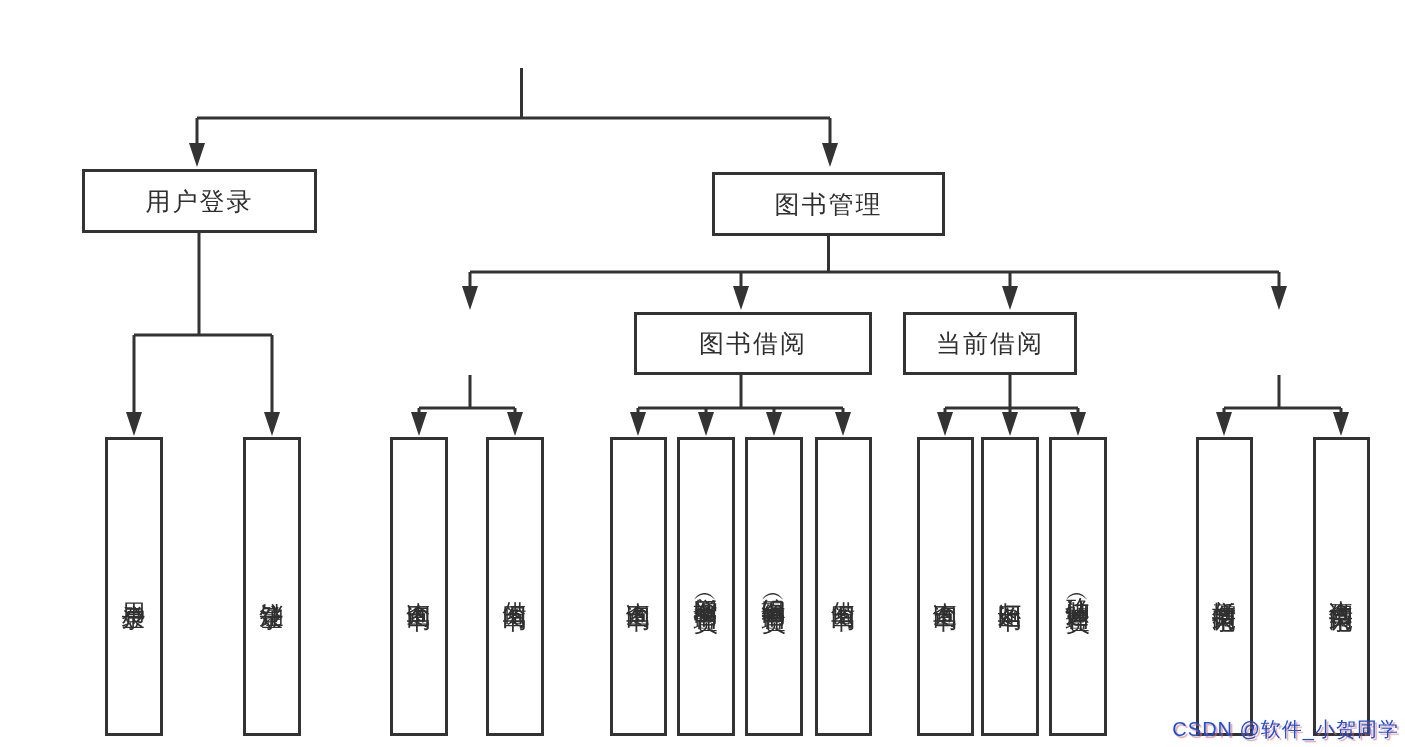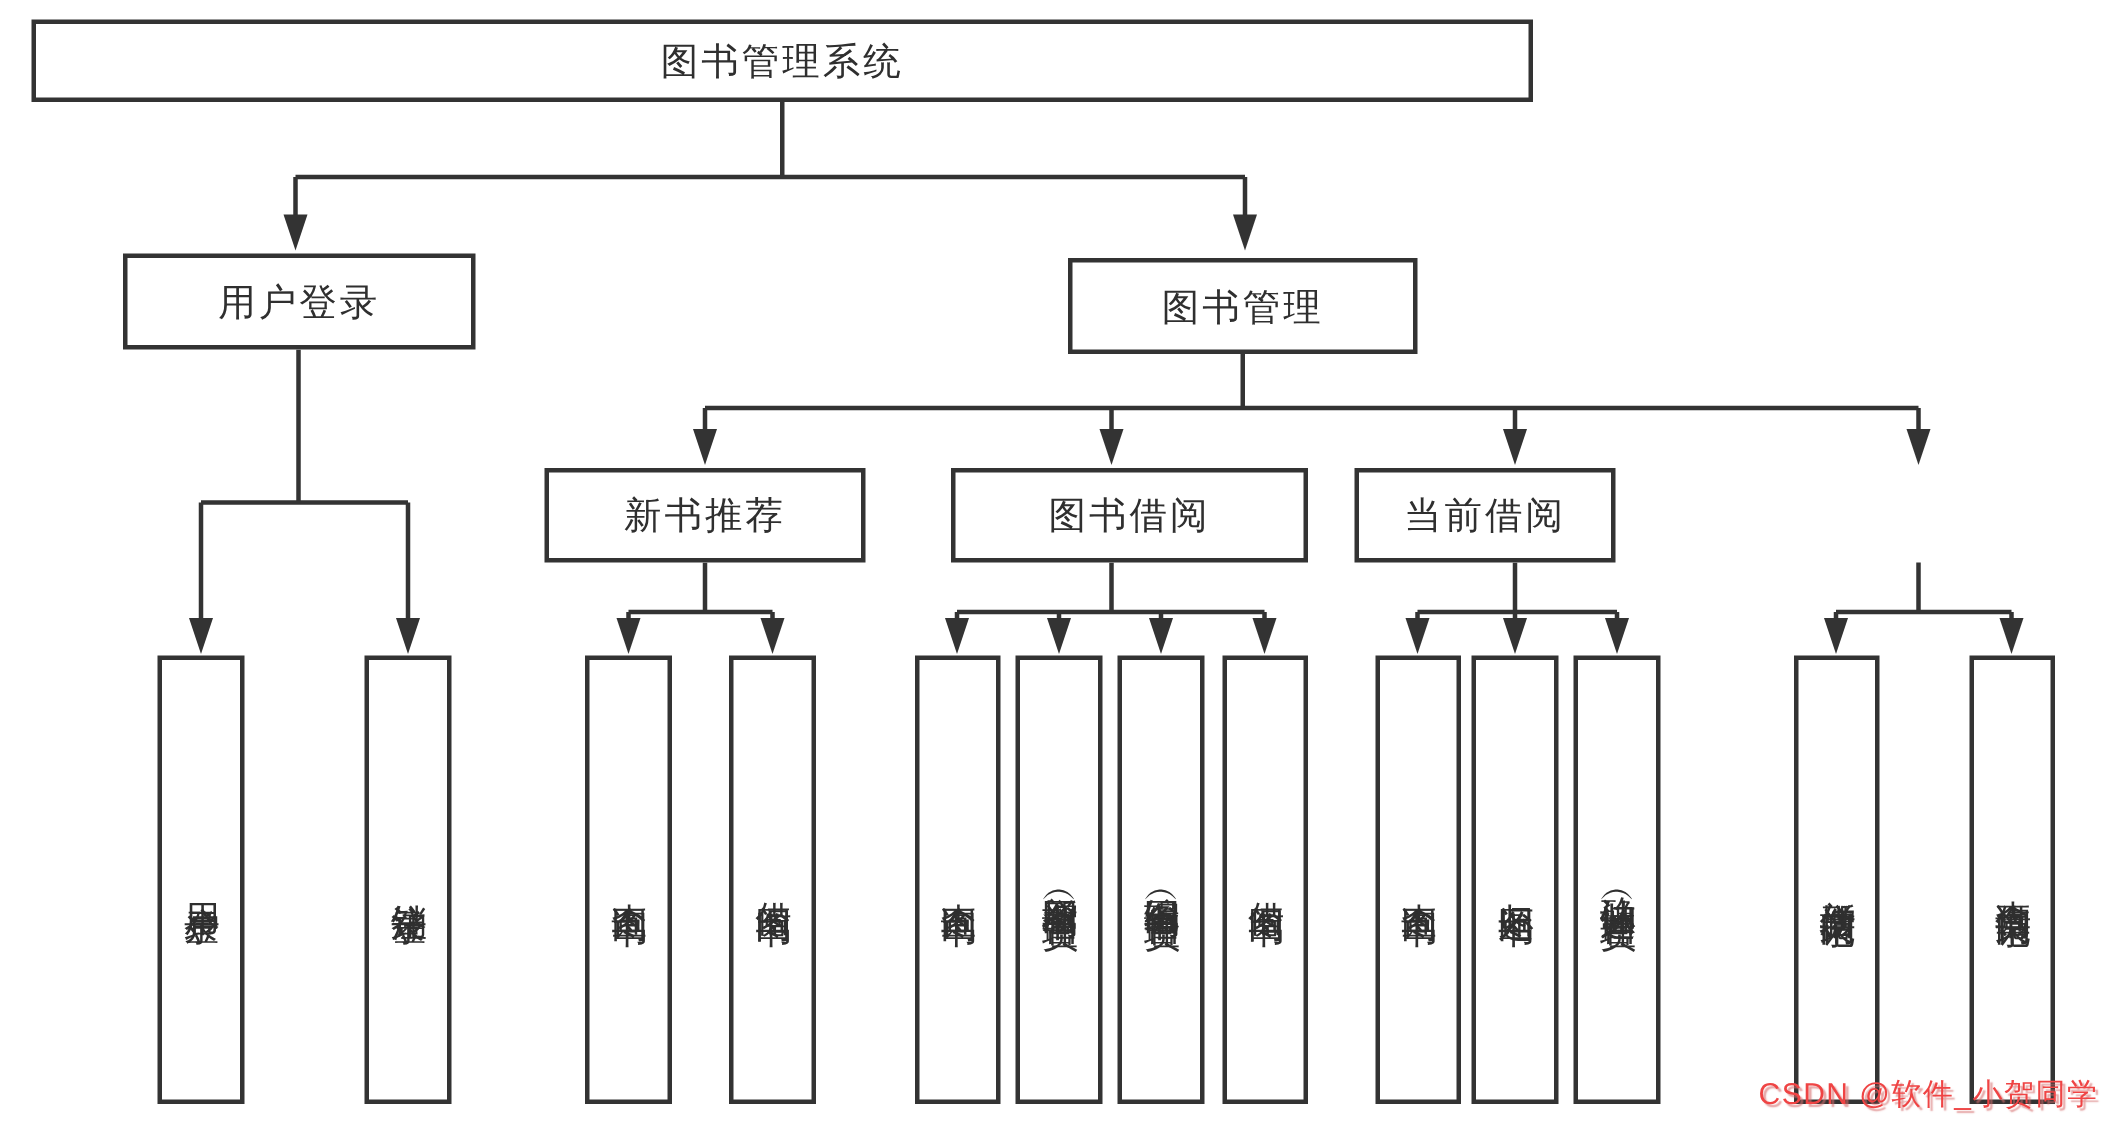--- a/index.html
+++ b/index.html
@@ -12,21 +12,21 @@
     position:absolute;box-sizing:border-box;border:3px solid #333333;background:#ffffff;
     display:flex;align-items:center;justify-content:center;
   }
   .hlabel{font-size:25px;letter-spacing:2px;white-space:nowrap;}
   .leaf .vtext{
     writing-mode:vertical-rl;text-orientation:mixed;
     font-size:24px;line-height:1.3;letter-spacing:2px;white-space:nowrap;
   }
   .watermark{
     position:absolute;right:6px;bottom:4px;font-size:20px;letter-spacing:1px;
-    color:#ef4444;text-shadow:2px 2px 1px rgba(214,110,110,0.65);white-space:nowrap;
+    color:#1d4ed8;text-shadow:2px 2px 1px rgba(214,110,110,0.65);white-space:nowrap;
   }
 </style>
 </head>
 <body>
 
 <div class="canvas">
 
   <svg class="wires" viewBox="0 0 1405 747" xmlns="http://www.w3.org/2000/svg">
     <defs>
       <polygon id="arw" points="-8,-24 8,-24 0,0" fill="#333333"></polygon>
@@ -54,34 +54,28 @@
       <use href="#arw" x="706" y="436"></use>
     <use href="#arw" x="774" y="436"></use>
       <use href="#arw" x="843" y="436"></use>
     <use href="#arw" x="945" y="436"></use>
       <use href="#arw" x="1010" y="436"></use>
     <use href="#arw" x="1078" y="436"></use>
     <use href="#arw" x="1224" y="436"></use>
       <use href="#arw" x="1341" y="436"></use>
   </svg>
 
-  <div class="box" style="left:21px;top:13px;width:1001px;height:55px">
-    <span class="hlabel">图书管理系统</span>
-  </div>
 
   <div class="box" style="left:82px;top:169px;width:235px;height:64px">
     <span class="hlabel">用户登录</span>
   </div>
   <div class="box" style="left:712px;top:172px;width:233px;height:64px">
     <span class="hlabel">图书管理</span>
   </div>
 
-  <div class="box" style="left:363px;top:312px;width:214px;height:63px">
-    <span class="hlabel">新书推荐</span>
-  </div>
   <div class="box" style="left:634px;top:312px;width:238px;height:63px">
     <span class="hlabel">图书借阅</span>
   </div>
   <div class="box" style="left:903px;top:312px;width:174px;height:63px">
     <span class="hlabel">当前借阅</span>
   </div>
 
   <div class="box leaf" style="left:105px;top:437px;width:58px;height:299px">
     <span class="vtext">用户登录</span>
   </div>

